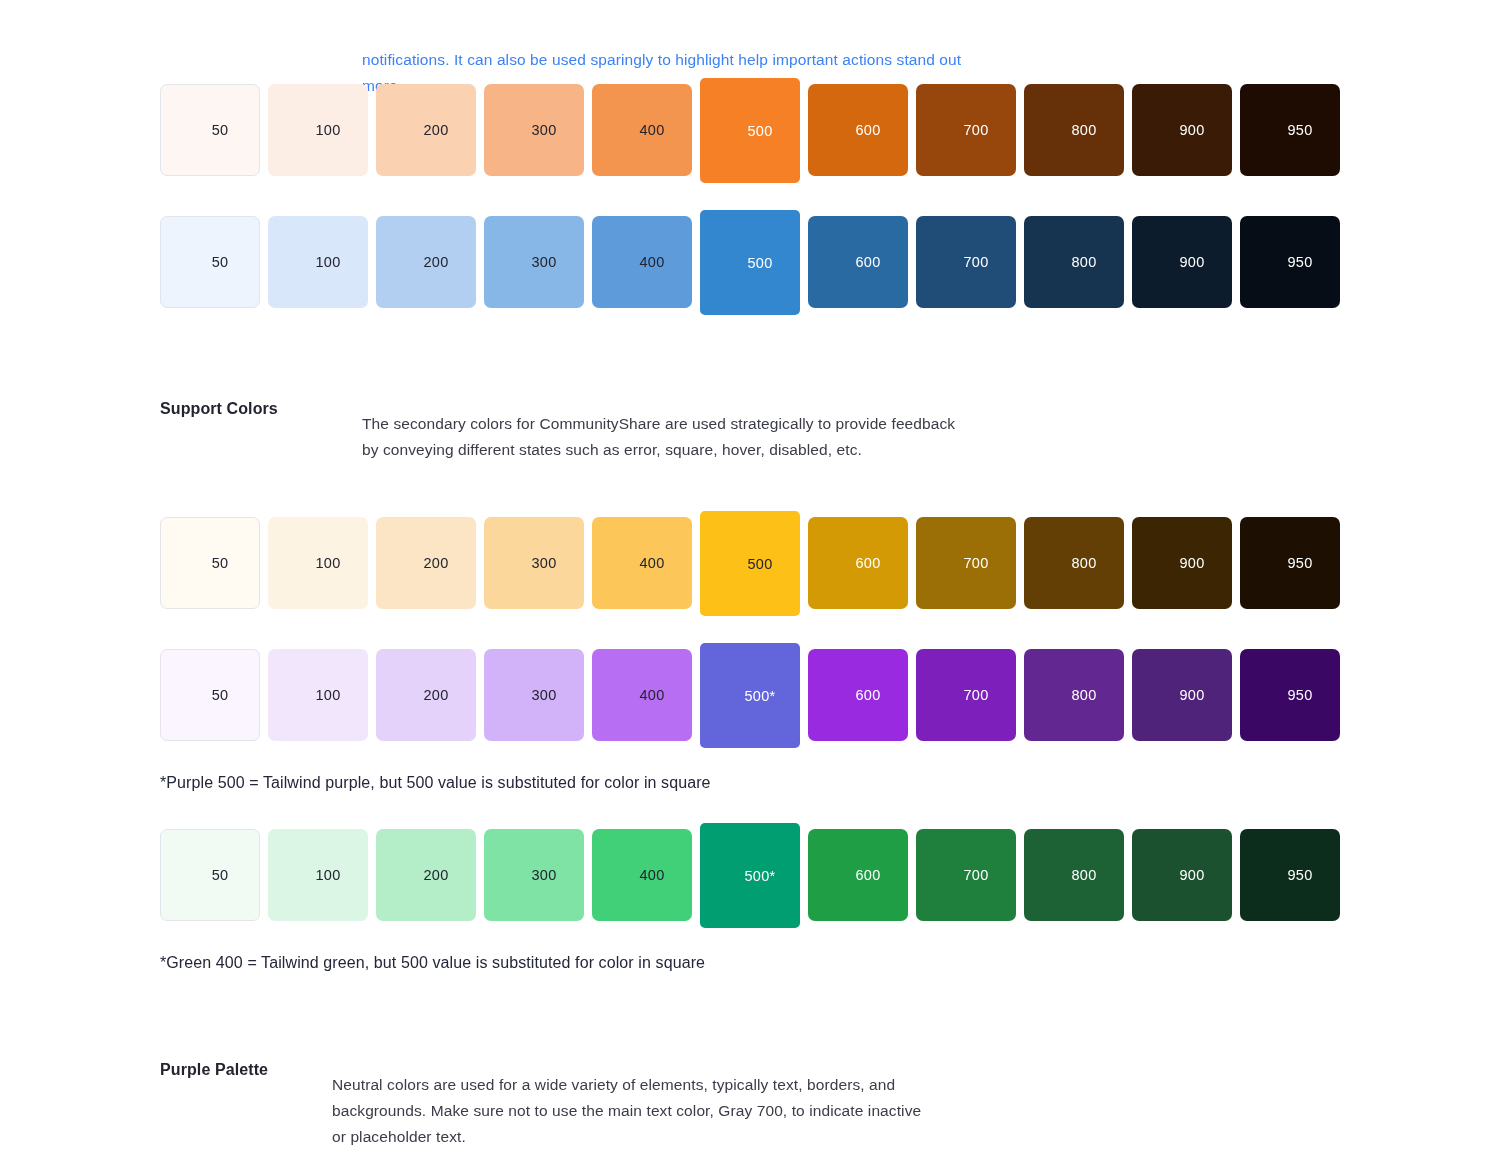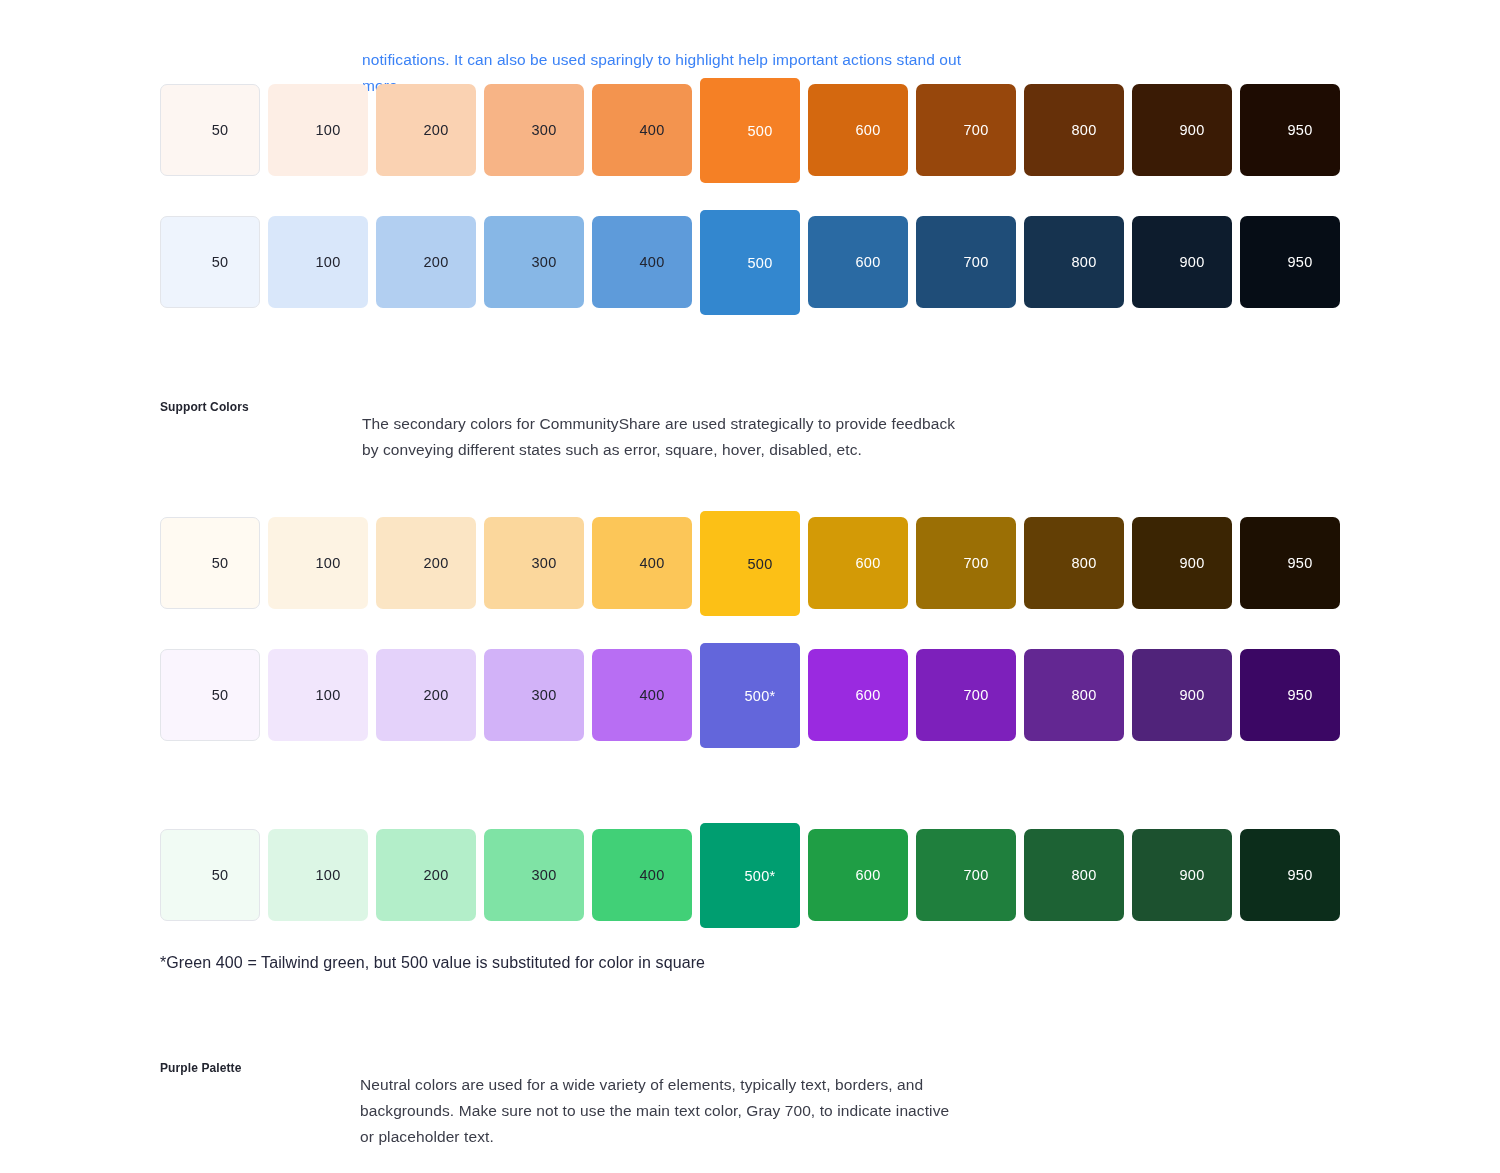--- a/index.html
+++ b/index.html
@@ -39,21 +39,21 @@
     position: absolute;
     left: 160px;
     width: 1340px;
   }
 
   .section-head {
     position: absolute;
     left: 0;
     top: 0;
     width: 180px;
-    font-size: 12px;
+    font-size: 16px;
     font-weight: bold;
     color: #22242f;
     letter-spacing: 0.1px;
   }
 
   .section-desc {
     position: absolute;
     width: 600px;
     font-size: 15.5px;
     line-height: 26px;
@@ -293,21 +293,22 @@
           <span class="lbl">950</span>
         </div>
       </div>
     </div>
 
   <div class="section" id="support-section" style="top: 400px;">
     <div class="section-head">Support Colors</div>
     <div class="section-desc" id="support-desc" style="left: 202px; top: 11px;">The secondary colors for CommunityShare are used strategically to provide feedback by conveying different states such as error, square, hover, disabled, etc.</div>
   </div>
 
+  <div class="footnote" id="footnote-purple" style="top: 772px;">*Purple 500 = Tailwind purple, but 500 value is substituted for color in square</div>
 
   <div class="footnote" id="footnote-green" style="top: 952px;">*Green 400 = Tailwind green, but 500 value is substituted for color in square</div>
 
   <div class="section" id="neutral-section" style="top: 1061px;">
     <div class="section-head">Purple Palette</div>
-    <div class="section-desc" id="neutral-desc" style="left: 200px; top: 11px;">Neutral colors are used for a wide variety of elements, typically text, borders, and backgrounds. Make sure not to use the main text color, Gray 700, to indicate inactive or placeholder text.</div>
+    <div class="section-desc" id="neutral-desc" style="left: 172px; top: 11px;">Neutral colors are used for a wide variety of elements, typically text, borders, and backgrounds. Make sure not to use the main text color, Gray 700, to indicate inactive or placeholder text.</div>
   </div>
 
 </div>
 
 </body></html>

